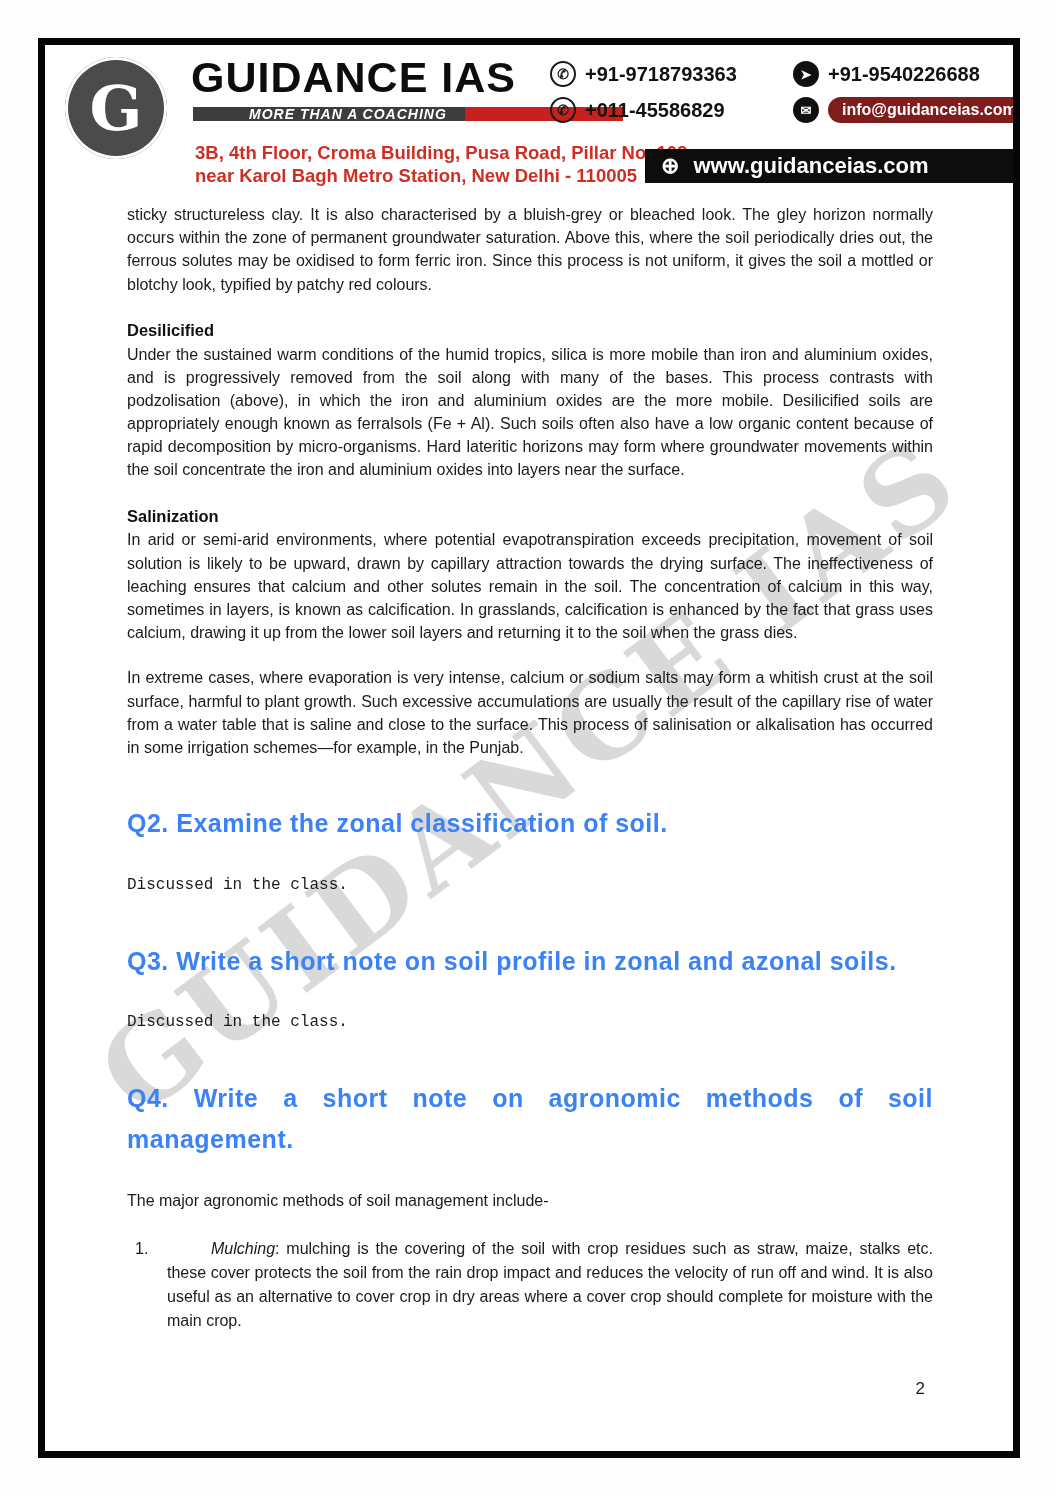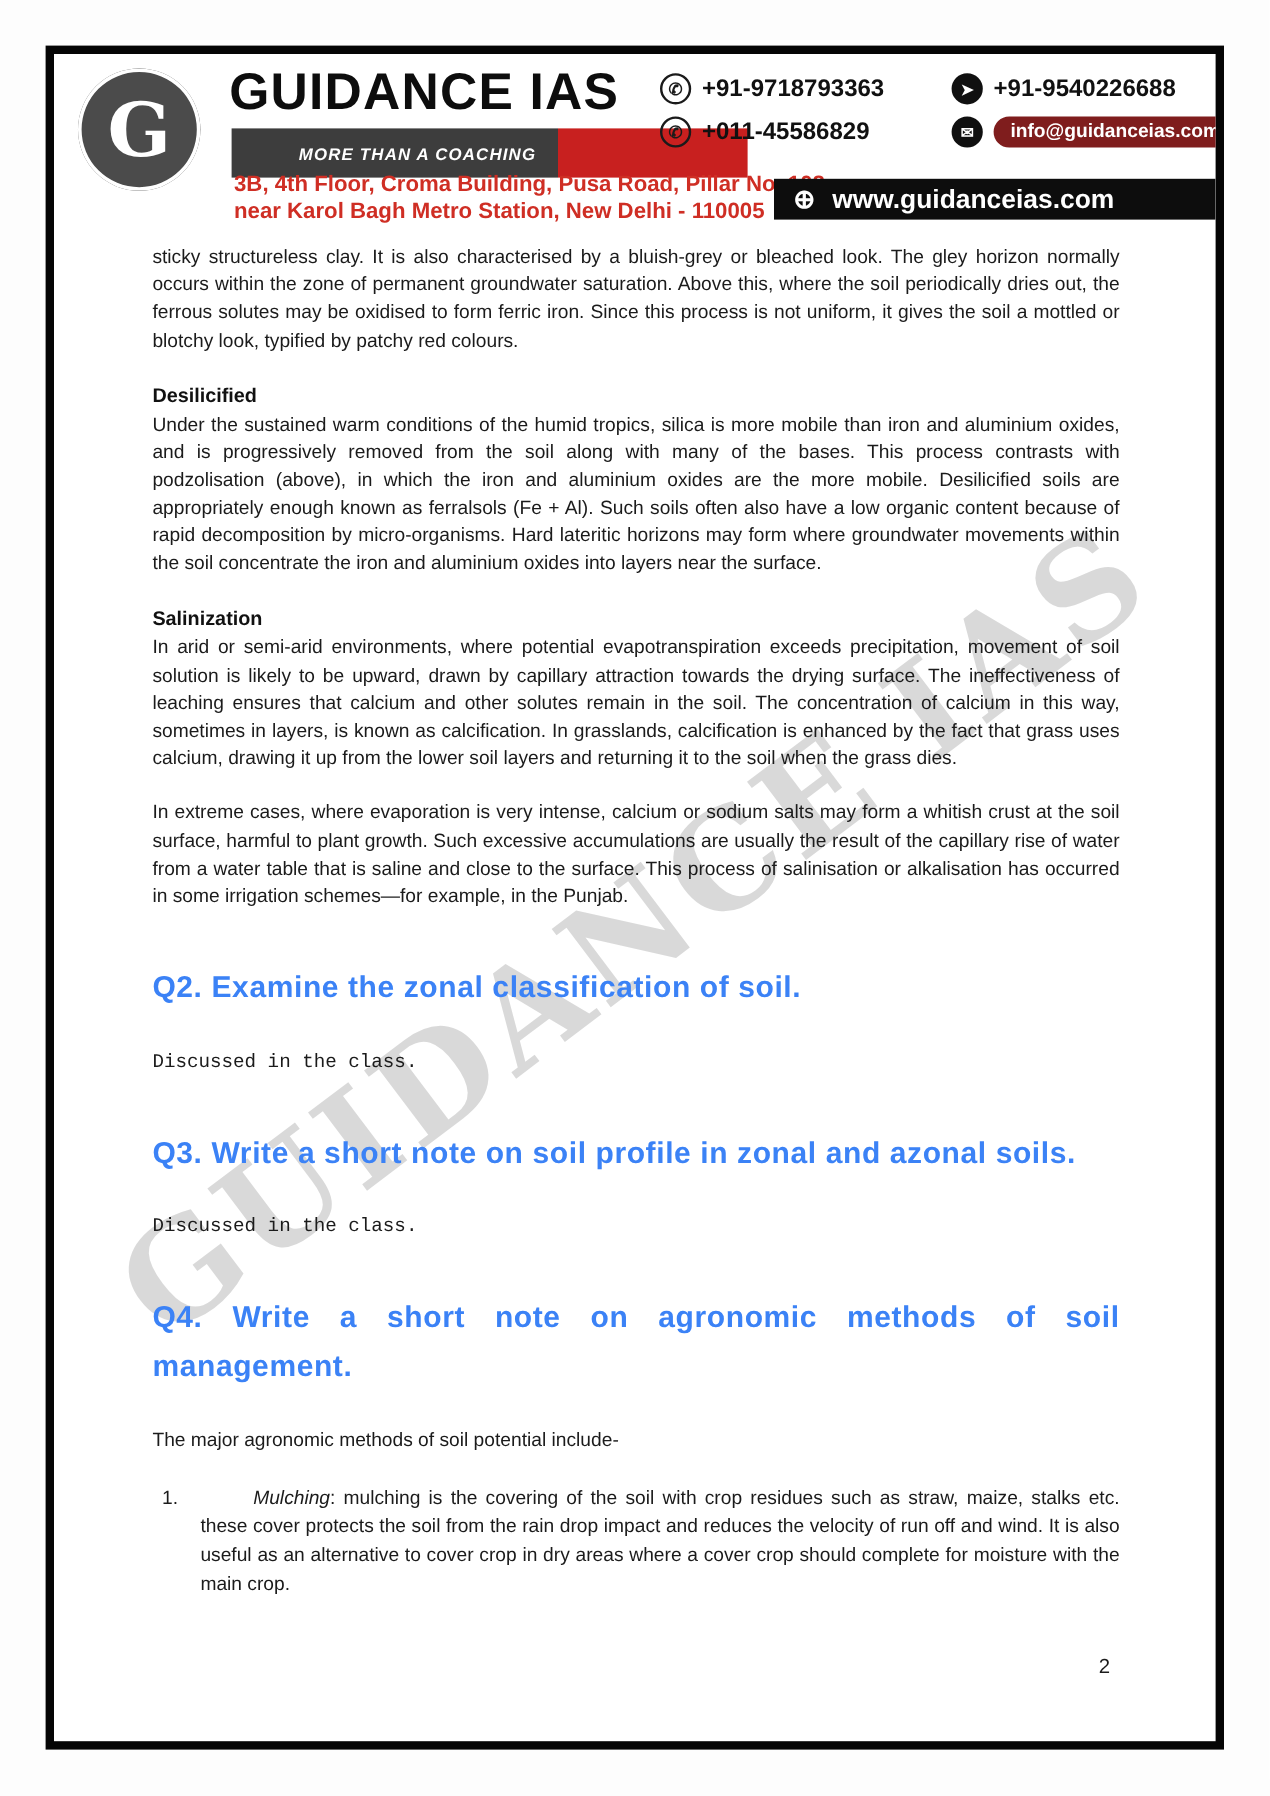--- a/index.html
+++ b/index.html
@@ -37,21 +37,21 @@
     display: flex; align-items: center; justify-content: center;
     font-family: "DejaVu Serif", serif; font-size: 62px; font-weight: bold;
     box-shadow: 0 0 0 3px #ffffff inset;
   }
   .brand {
     position: absolute; left: 146px; top: 8px;
     font-size: 43px; font-weight: 800; letter-spacing: 1px; color: #0d0d0d;
   }
   .tagline-bar {
     position: absolute; left: 148px; top: 62px;
-    width: 430px; height: 41px; display: flex;
+    width: 430px; height: 14px; display: flex;
   }
   .bar-main {
     flex: 1; background: #3d3d3d; color: #ffffff;
     font-style: italic; font-weight: bold; font-size: 14px; letter-spacing: 1px;
     display: flex; align-items: center; padding-left: 56px;
   }
   .tagline-accent { width: 158px; background: #c8201f; }
   .address {
     position: absolute; left: 150px; top: 96px;
     color: #cf2e24; font-weight: bold; font-size: 18.5px; line-height: 1.25;
@@ -164,21 +164,21 @@
     <p class="para">In arid or semi-arid environments, where potential evapotranspiration exceeds precipitation, movement of soil solution is likely to be upward, drawn by capillary attraction towards the drying surface. The ineffectiveness of leaching ensures that calcium and other solutes remain in the soil. The concentration of calcium in this way, sometimes in layers, is known as calcification. In grasslands, calcification is enhanced by the fact that grass uses calcium, drawing it up from the lower soil layers and returning it to the soil when the grass dies.</p>
     <p class="para">In extreme cases, where evaporation is very intense, calcium or sodium salts may form a whitish crust at the soil surface, harmful to plant growth. Such excessive accumulations are usually the result of the capillary rise of water from a water table that is saline and close to the surface. This process of salinisation or alkalisation has occurred in some irrigation schemes—for example, in the Punjab.</p>
 
     <h2 class="question">Q2. Examine the zonal classification of soil.</h2>
     <p class="answer">Discussed in the class.</p>
 
     <h2 class="question">Q3. Write a short note on soil profile in zonal and azonal soils.</h2>
     <p class="answer">Discussed in the class.</p>
 
     <h2 class="question">Q4. Write a short note on agronomic methods of soil management.</h2>
-    <p class="para">The major agronomic methods of soil potential include-</p>
+    <p class="para">The major agronomic methods of soil management include-</p>
 
     <div class="list-item">
       <span class="list-num">1.</span>
       <span class="list-text"><em class="list-term">Mulching</em><span>: mulching is the covering of the soil with crop residues such as straw, maize, stalks etc. these cover protects the soil from the rain drop impact and reduces the velocity of run off and wind. It is also useful as an alternative to cover crop in dry areas where a cover crop should complete for moisture with the main crop.</span></span>
     </div>
   </main>
 
   <div class="page-number">2</div>
 </div>
 

